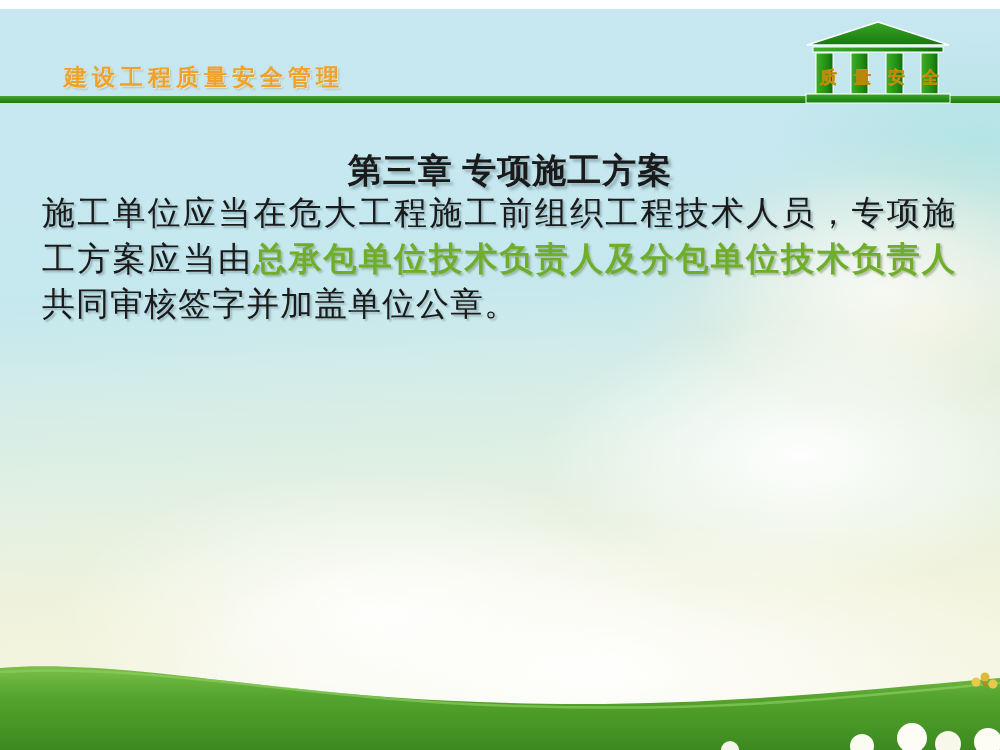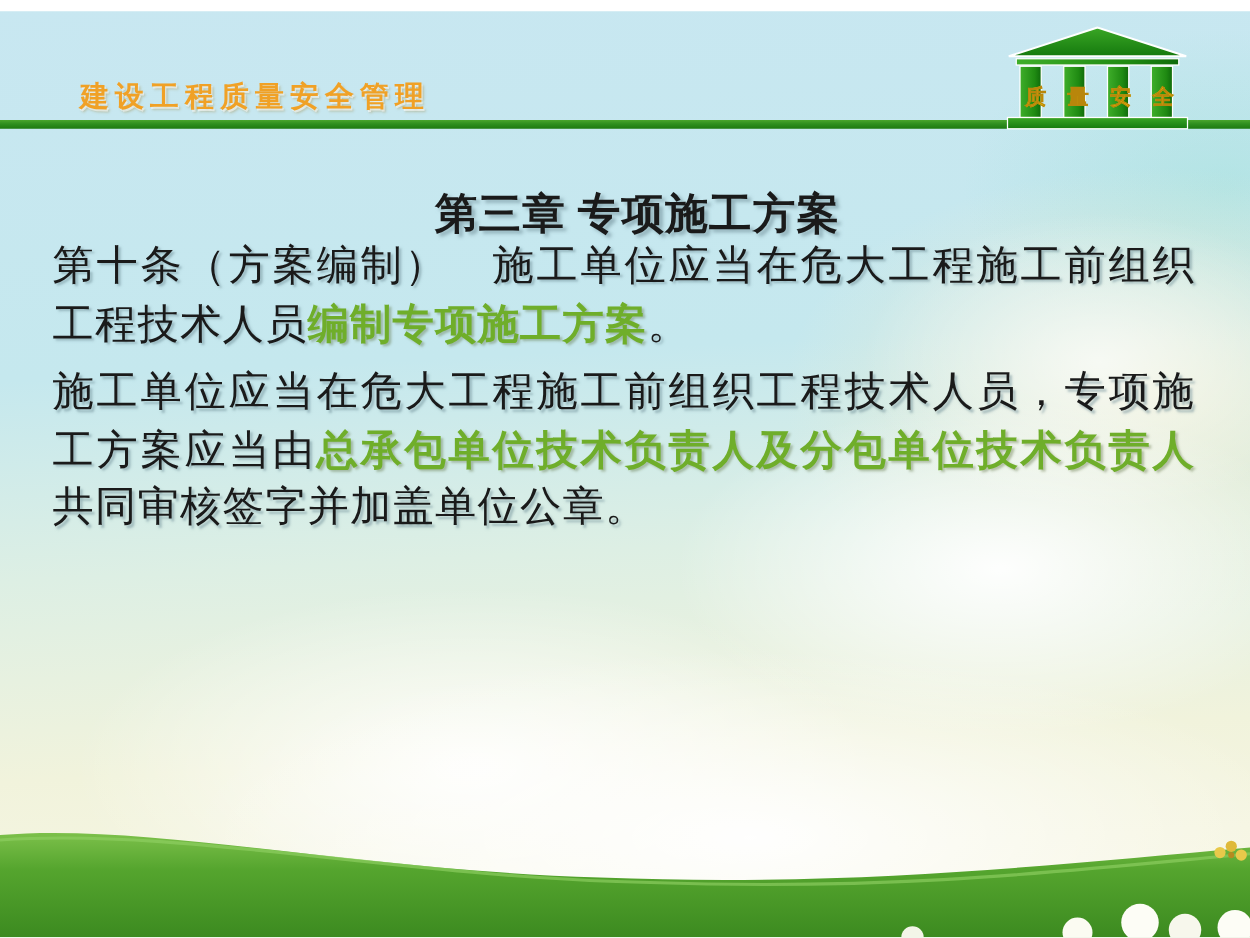--- a/index.html
+++ b/index.html
@@ -69,21 +69,20 @@
     <rect x="47" y="33" width="17" height="41" fill="url(#gh)" stroke="#ffffff" stroke-width="1"></rect>
     <rect x="82" y="33" width="17" height="41" fill="url(#gh)" stroke="#ffffff" stroke-width="1"></rect>
     <rect x="117" y="33" width="17" height="41" fill="url(#gh)" stroke="#ffffff" stroke-width="1"></rect>
     <rect x="2" y="74" width="144" height="9" fill="url(#gv)" stroke="#ffffff" stroke-width="1"></rect>
     <text x="16" y="63" font-size="17" font-weight="bold" letter-spacing="17" fill="#ffd700" stroke="#b8860b" stroke-width="0.4" font-family="DejaVu Sans, Liberation Sans, sans-serif">质量安全</text>
   </svg>
 
   <h1 class="title">第三章  专项施工方案</h1>
 
   <div class="content">
-      <p class="para"><span>第十条（方案编制）　施工单位应当在危大工程施工前组织工程技术人员</span><span class="em">编制专项施工方案</span><span>。</span></p>
       <p class="para"><span>施工单位应当在危大工程施工前组织工程技术人员，专项施工方案应当由</span><span class="em">总承包单位技术负责人及分包单位技术负责人</span><span>共同审核签字并加盖单位公章。</span></p>
     </div>
 
   <svg class="grass" viewBox="0 0 1000 100" preserveAspectRatio="none" aria-hidden="true">
     <defs>
       <linearGradient id="grassg" x1="0" y1="0" x2="0" y2="1">
         <stop offset="0" stop-color="#7cc04a"></stop>
         <stop offset="0.35" stop-color="#55a52e"></stop>
         <stop offset="1" stop-color="#3c8a20"></stop>
       </linearGradient>

